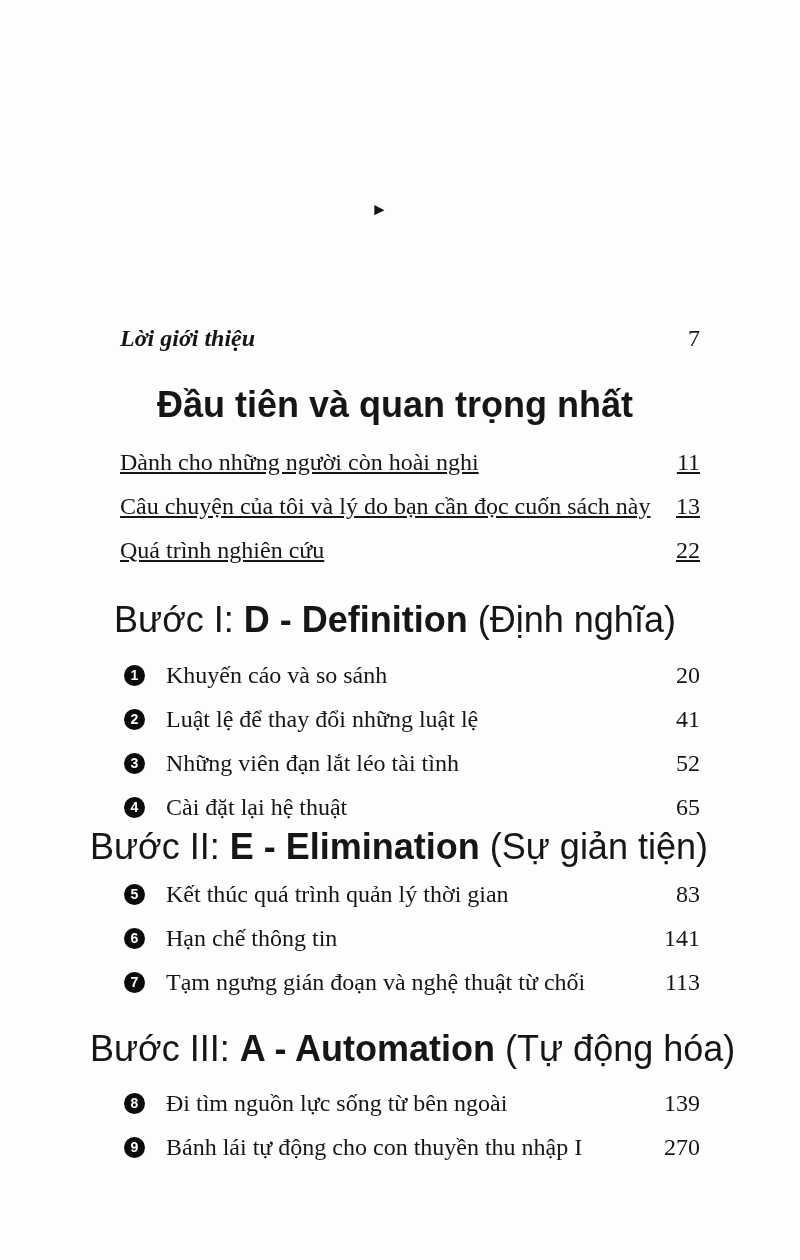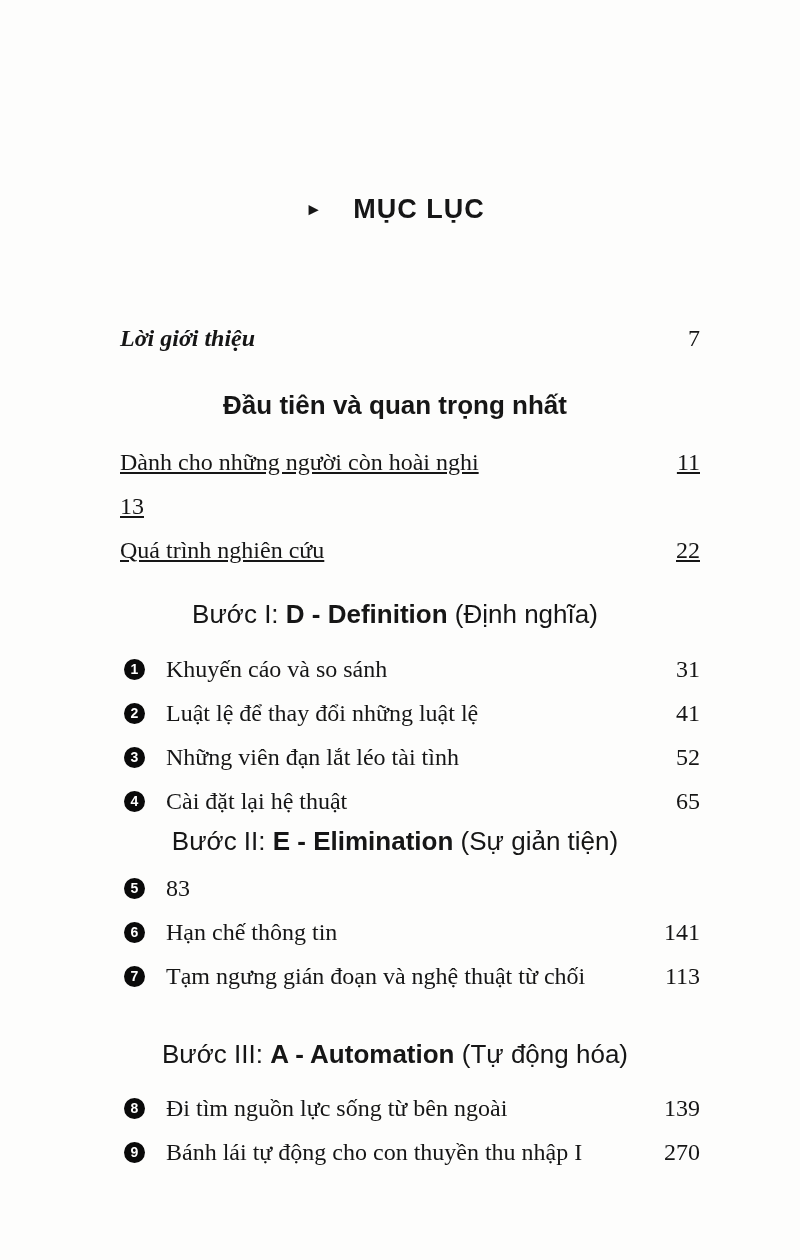--- a/index.html
+++ b/index.html
@@ -50,21 +50,21 @@
     font-style: italic;
     font-weight: bold;
   }
   
   .section-heading {
     margin: 0;
     height: 36px;
     line-height: 36px;
     text-align: center;
     font-family: "Liberation Sans", "DejaVu Sans", sans-serif;
-    font-size: 26px;
+    font-size: 36px;
     font-weight: normal;
     white-space: nowrap;
   }
   .section-heading .hb { font-weight: bold; }
   
   .badge {
     width: 21px;
     height: 21px;
     border-radius: 50%;
     background: #0a0a0a;
@@ -74,67 +74,67 @@
     font-weight: bold;
     line-height: 21px;
     text-align: center;
     margin-left: 4px;
     margin-right: 21px;
     flex: 0 0 auto;
   }
   
   .s0 .section-heading { margin-top: 32px; }
   .s0 .rows { margin-top: 17px; text-decoration: underline; }
-  .s1 .section-heading { margin-top: 24px; }
+  .s1 .section-heading { margin-top: 30px; }
   .s1 .rows { margin-top: 15px; }
   .s2 .section-heading { }
   .s2 .rows { margin-top: 7px; }
-  .s3 .section-heading { margin-top: 38px; }
+  .s3 .section-heading { margin-top: 27px; }
   .s3 .rows { margin-top: 14px; }
 </style>
 </head>
 <body>
 
 <div class="page">
   <div class="content">
 
     <div class="toc-title">
       <span class="arrow">►</span>
-      <span>MỤC LỤC</span>
     </div>
 
     <div class="row intro-row">
       <span class="label">Lời giới thiệu</span>
       <span class="pg">7</span>
     </div>
 
     <section class="s0">
       <h2 class="section-heading"><span></span><span class="hb">Đầu tiên và quan trọng nhất</span><span></span></h2>
       <div class="rows">
         <div class="row">
           <span class="label">Dành cho những người còn hoài nghi</span>
           <span class="pg">11</span>
         </div>
         <div class="row">
+          <span class="label">Câu chuyện của tôi và lý do bạn cần đọc cuốn sách này</span>
           <span class="pg">13</span>
         </div>
         <div class="row">
           <span class="label">Quá trình nghiên cứu</span>
           <span class="pg">22</span>
         </div>
       </div>
     </section>
 
     <section class="s1">
       <h2 class="section-heading"><span>Bước I: </span><span class="hb">D - Definition</span><span> (Định nghĩa)</span></h2>
       <div class="rows">
         <div class="row">
           <span class="badge">1</span>
           <span class="label">Khuyến cáo và so sánh</span>
-          <span class="pg">31</span>
+          <span class="pg">20</span>
         </div>
         <div class="row">
           <span class="badge">2</span>
           <span class="label">Luật lệ để thay đổi những luật lệ</span>
           <span class="pg">41</span>
         </div>
         <div class="row">
           <span class="badge">3</span>
           <span class="label">Những viên đạn lắt léo tài tình</span>
           <span class="pg">52</span>
@@ -145,20 +145,21 @@
           <span class="pg">65</span>
         </div>
       </div>
     </section>
 
     <section class="s2">
       <h2 class="section-heading"><span>Bước II: </span><span class="hb">E - Elimination</span><span> (Sự giản tiện)</span></h2>
       <div class="rows">
         <div class="row">
           <span class="badge">5</span>
+          <span class="label">Kết thúc quá trình quản lý thời gian</span>
           <span class="pg">83</span>
         </div>
         <div class="row">
           <span class="badge">6</span>
           <span class="label">Hạn chế thông tin</span>
           <span class="pg">141</span>
         </div>
         <div class="row">
           <span class="badge">7</span>
           <span class="label">Tạm ngưng gián đoạn và nghệ thuật từ chối</span>

